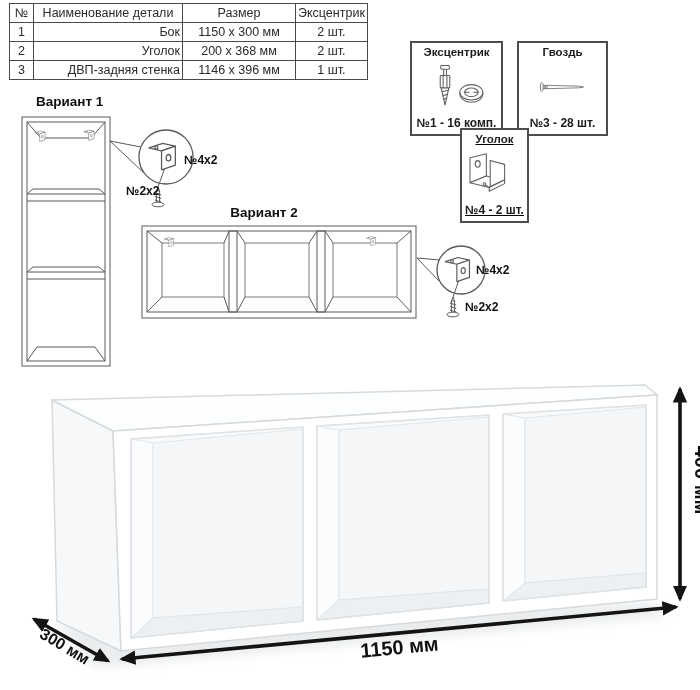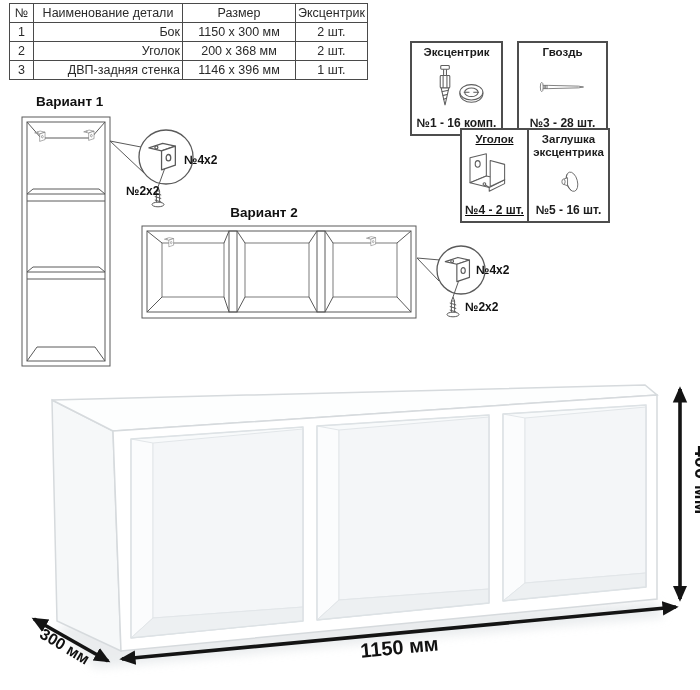--- a/index.html
+++ b/index.html
@@ -136,36 +136,20 @@
               <path d="M16,35 L33,28 L52,32 L36,40 Z"></path>
               <path d="M36,40 L52,32 L52,36 L36,44 Z"></path>
               <path d="M37,12 L52,16 L52,32 L37,39 Z"></path>
               <circle cx="31" cy="36.5" r="1.4"></circle>
               <path d="M32,37.5 L36,40"></path>
             </g>
           </svg>
         </div>
         <div class="hw-count">№4 - 2 шт.</div>
       </div>
-      <div class="hw-cell w83">
-        <div class="hw-title">Заглушка эксцентрика</div>
-        <div class="hw-icon">
-          <svg width="84" height="38" viewBox="0 0 84 52">
-            <g stroke="#5f5f5f" fill="#fff" stroke-width="1.1">
-              <g transform="rotate(-15 46 27)">
-                <ellipse cx="46" cy="27" rx="7.5" ry="13.5"></ellipse>
-                <path d="M42,15.5 C38,22 38,32 42,38.3" fill="none"></path>
-              </g>
-              <path d="M34.5,23.5 L40,21.5 L40,32.5 L34.5,30.5 Z"></path>
-              <ellipse cx="34.5" cy="27" rx="2.2" ry="3.6"></ellipse>
-            </g>
-          </svg>
-        </div>
-        <div class="hw-count">№5 - 16 шт.</div>
-      </div>
     </div>
   </div>
 
   <svg class="mid" viewBox="0 0 700 295">
     <defs>
       <g id="mb" stroke="#5a5a5a" fill="#fff" stroke-width="1.1" stroke-linejoin="round">
         <path d="M-14,-7 L-2,-11 L9,-8.5 L-3,-4.5 Z"></path>
         <path d="M-3,-4.5 L9,-8.5 L9,8 L-3,12 Z"></path>
         <ellipse cx="3" cy="1.5" rx="2" ry="2.8"></ellipse>
         <circle cx="-7.5" cy="-7.5" r="1.3"></circle>

